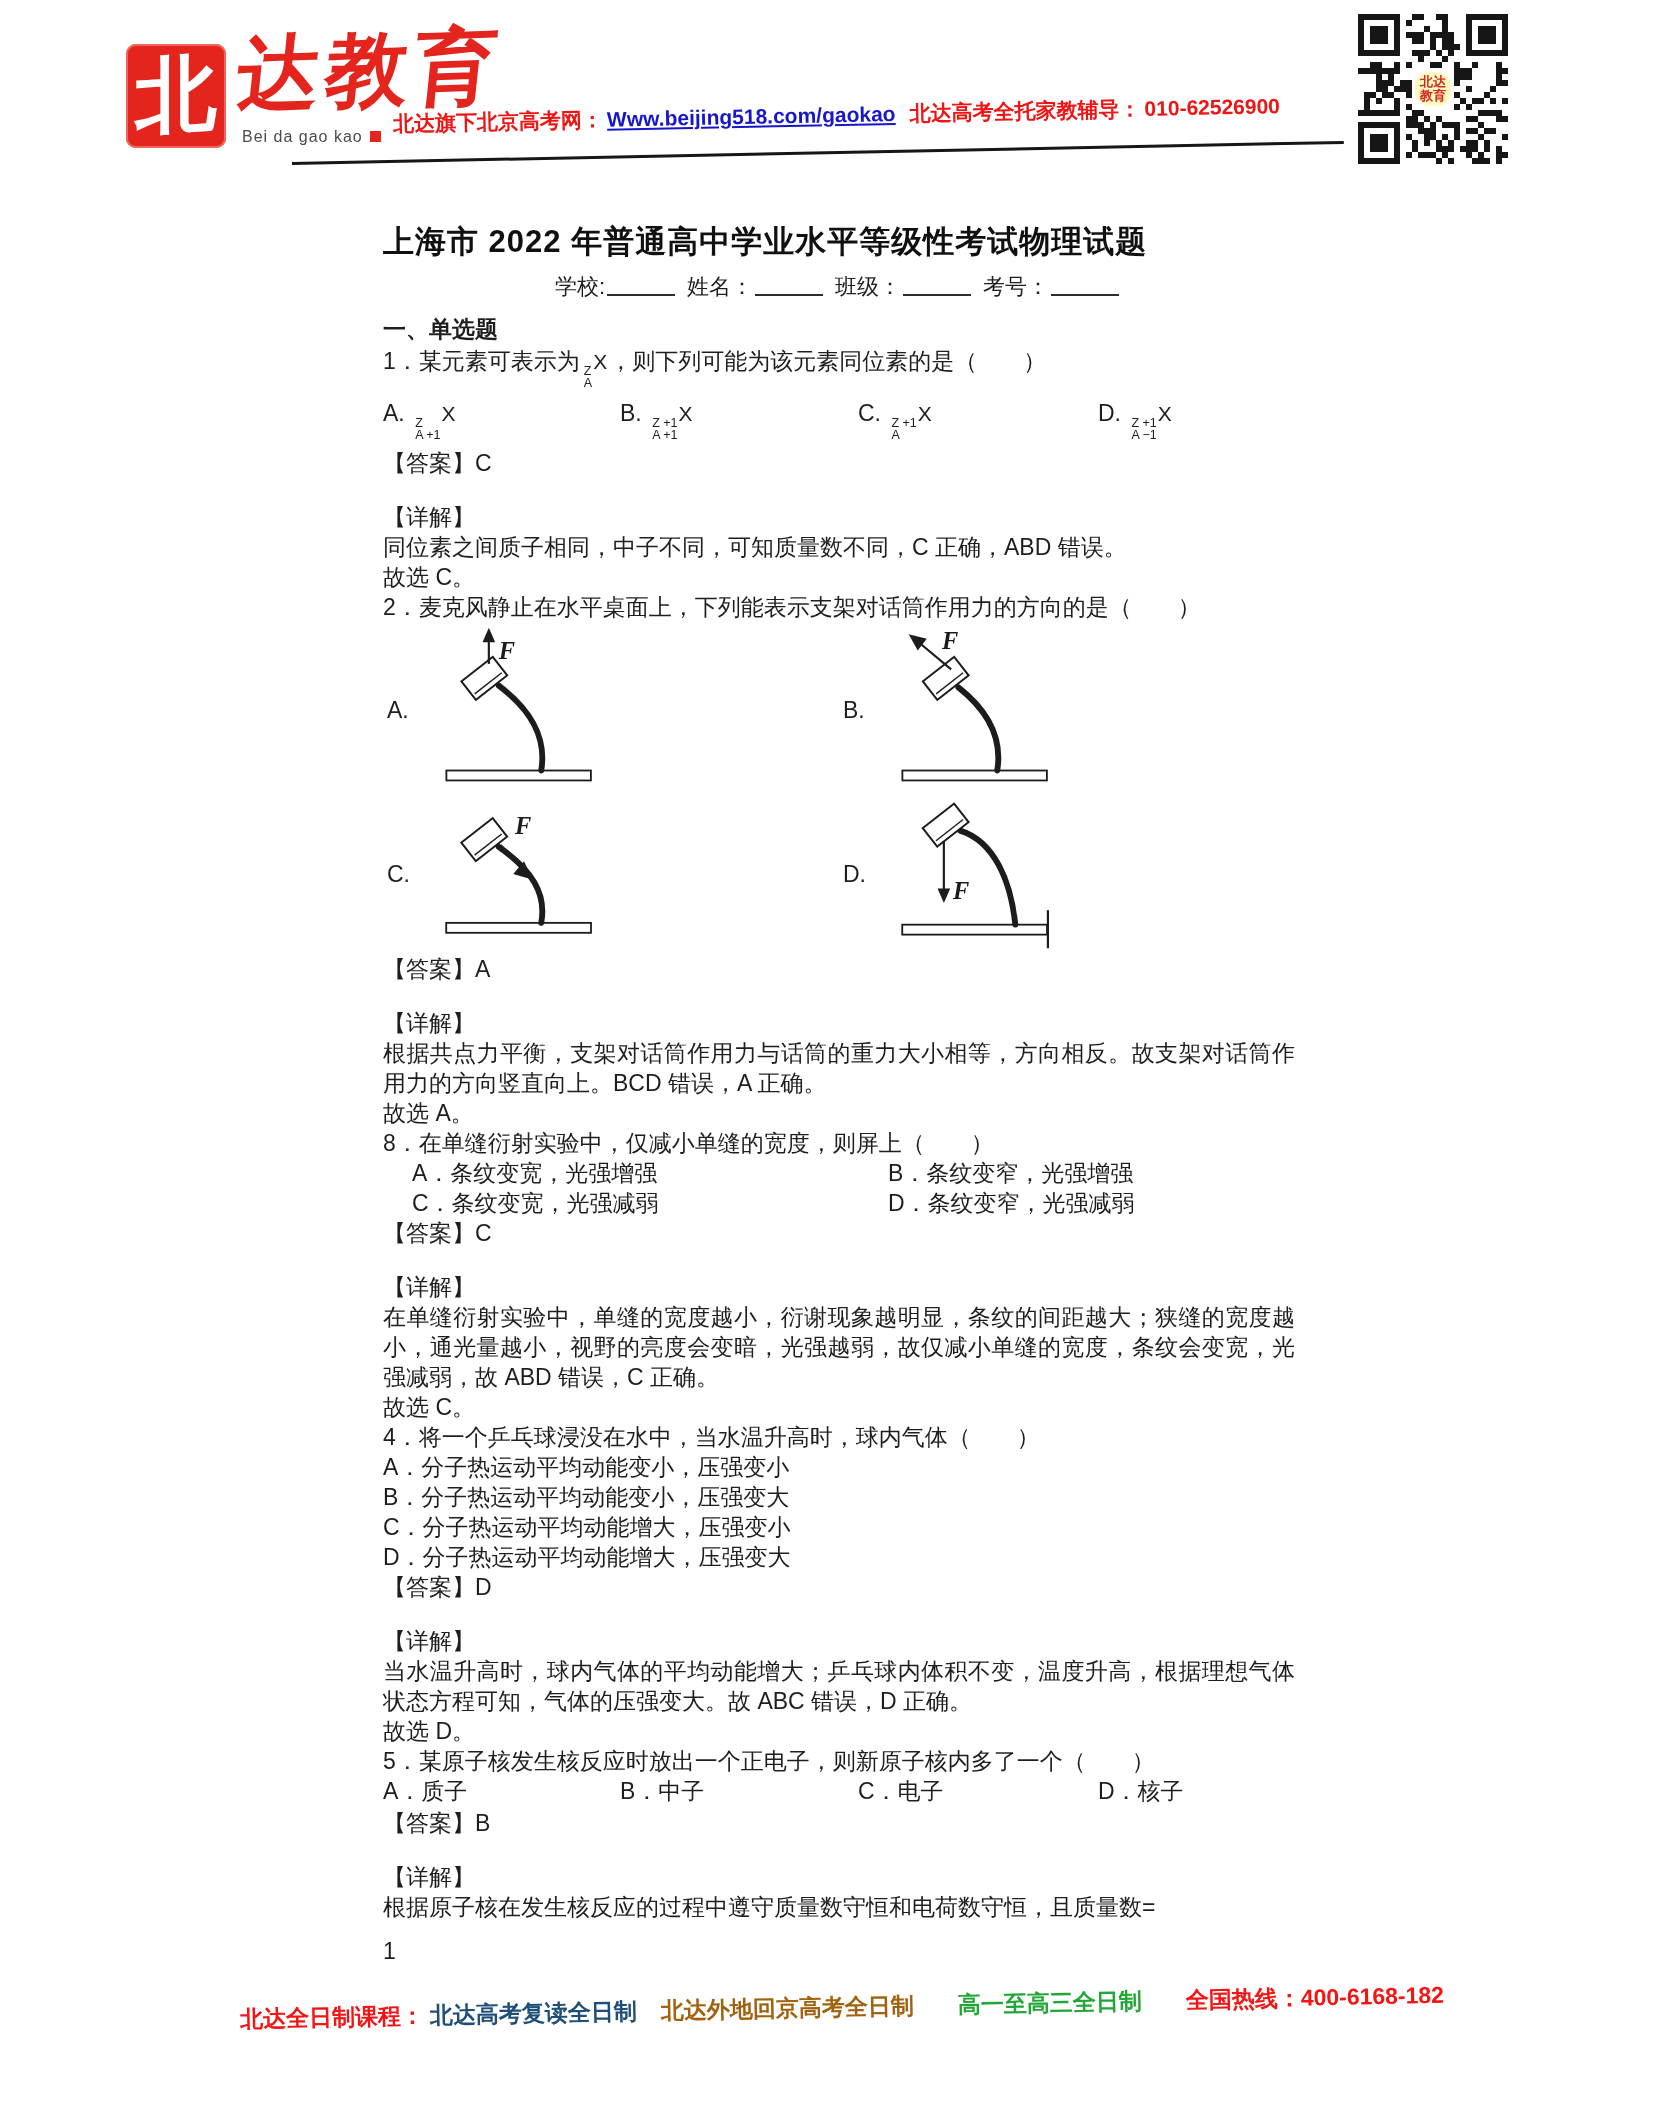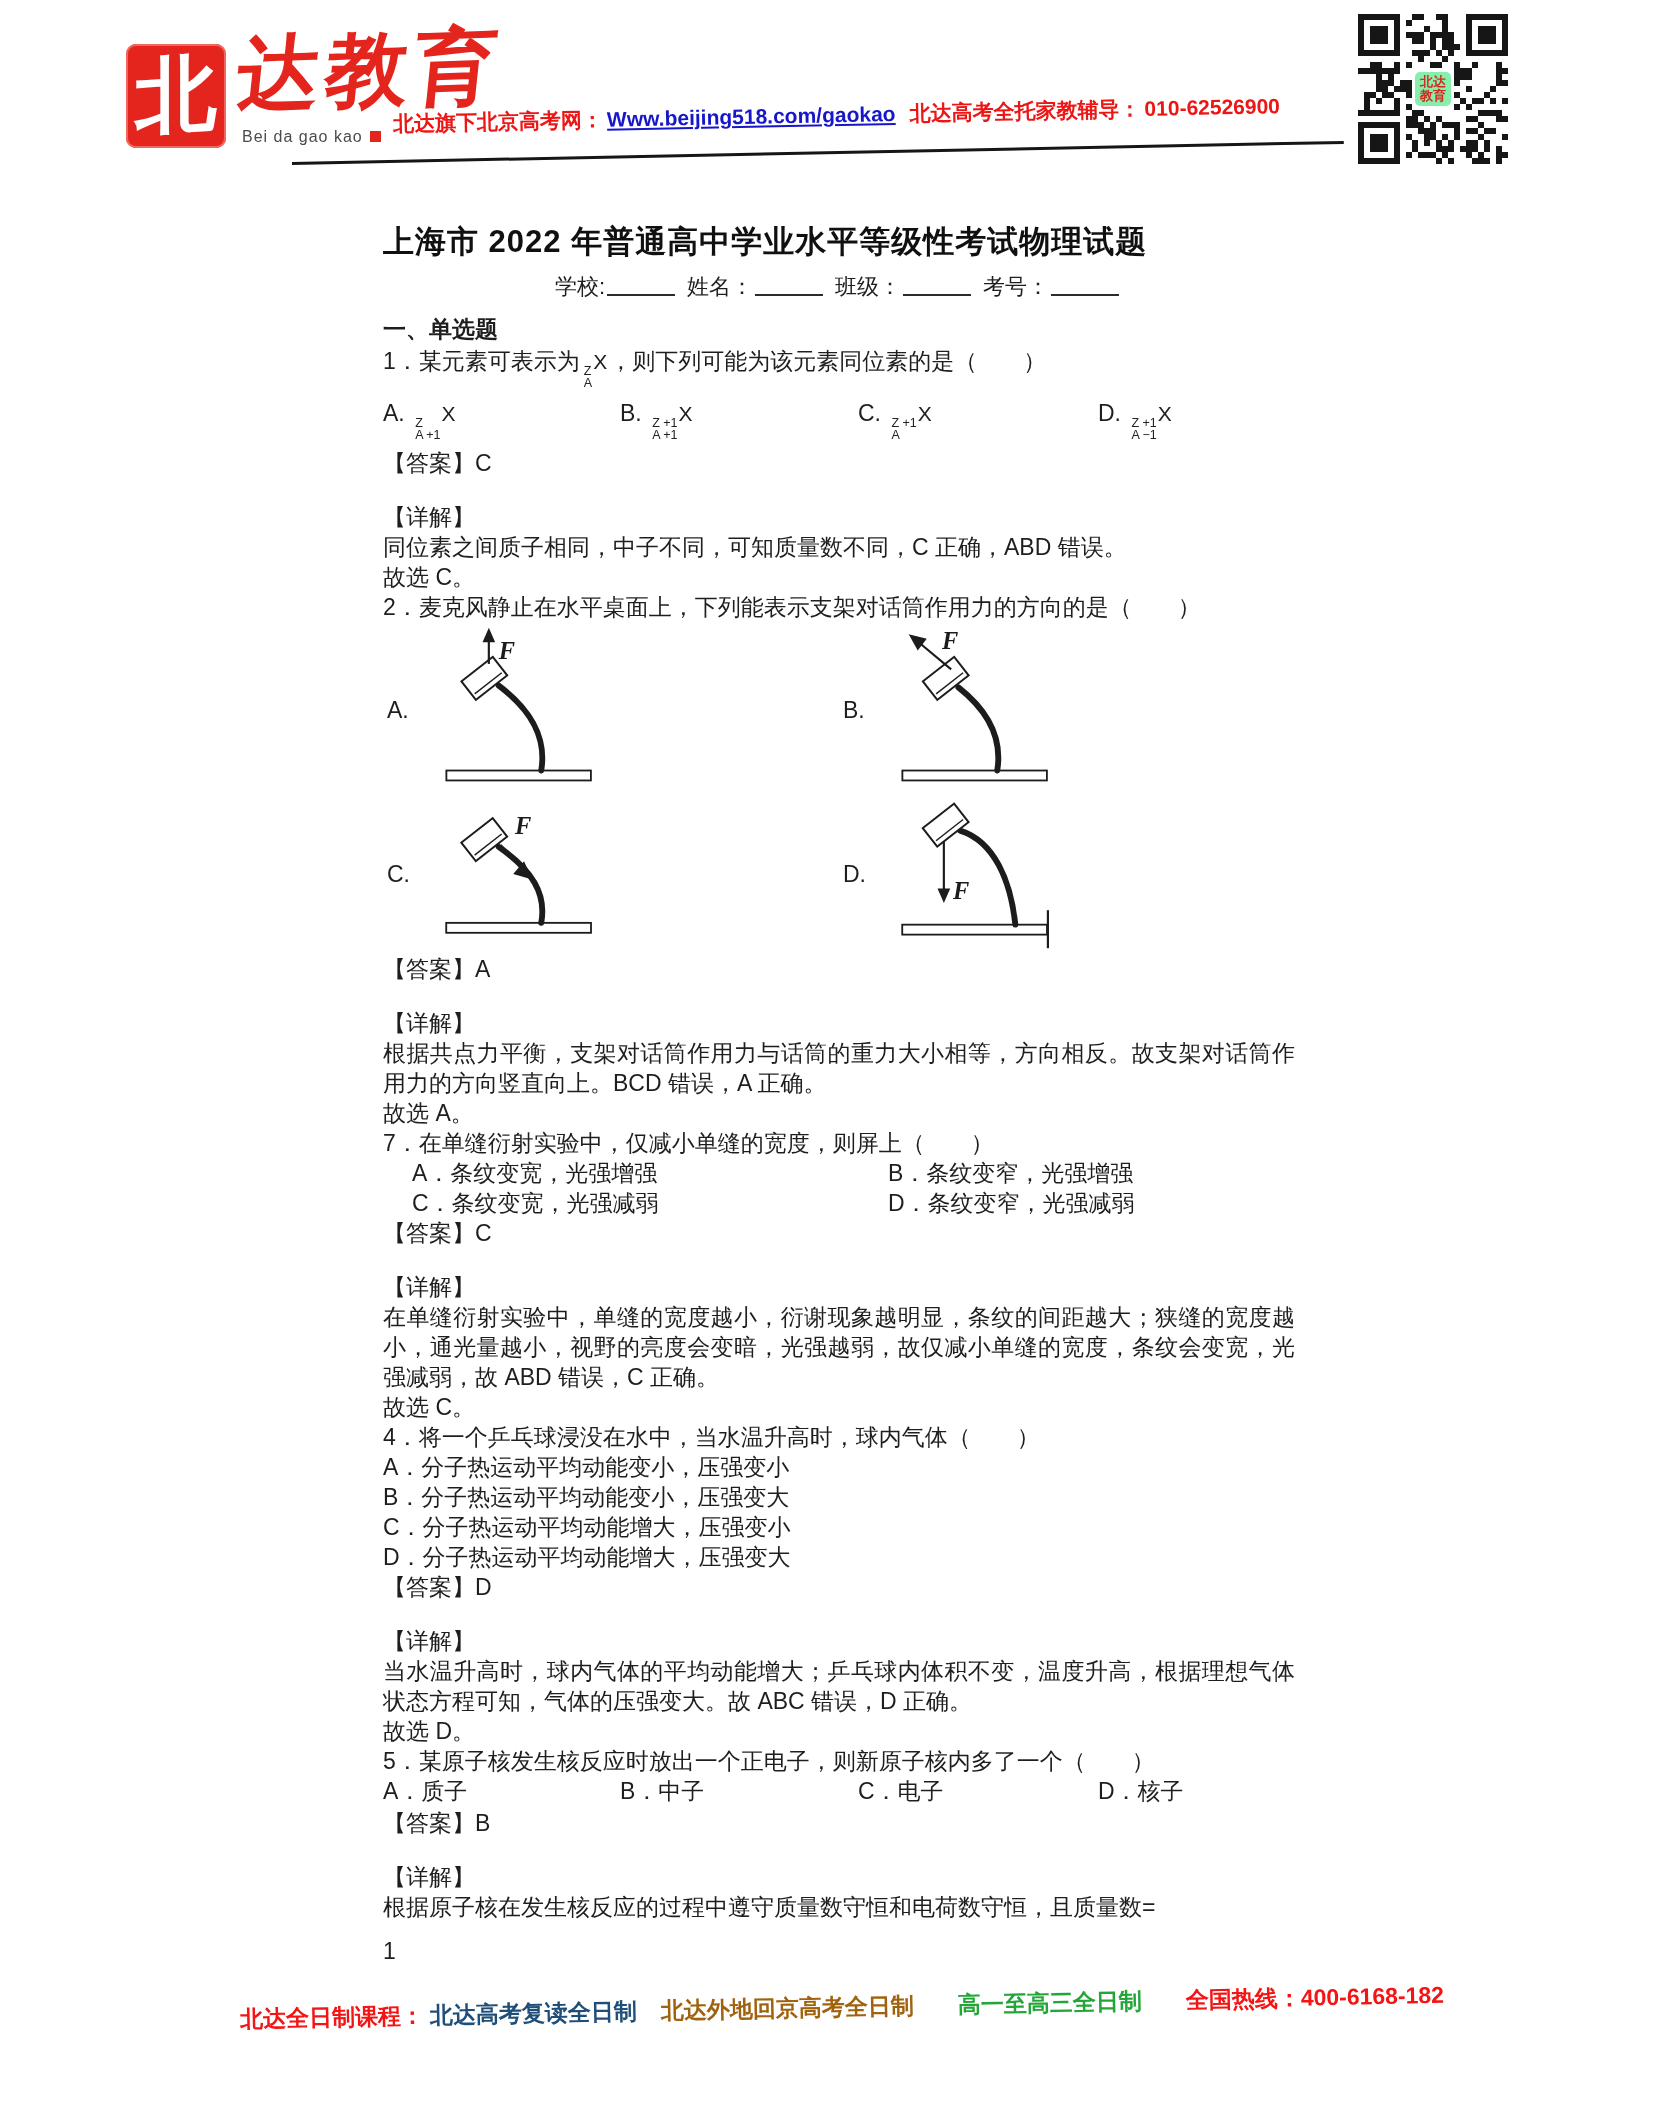--- a/index.html
+++ b/index.html
@@ -21,21 +21,21 @@
   .tagline{position:absolute;left:393px;top:110px;font-size:21px;font-weight:700;white-space:nowrap;
         transform:rotate(-1.15deg);transform-origin:left center;}
   .tag-red{color:#ee1515;}
   .tag-link{color:#1717c9;text-decoration:underline;margin:0 14px 0 4px;font-weight:700;cursor:pointer;}
   .tag-phone{color:#ee1515;margin-left:4px;}
   .header-rule{position:absolute;left:292px;top:162px;width:1052px;height:3px;background:#161616;
         transform:rotate(-1.15deg);transform-origin:left center;}
   .qr{position:absolute;left:1358px;top:14px;width:150px;height:150px;}
   .qr svg{display:block;}
   .qr-badge{position:absolute;left:50%;top:50%;transform:translate(-50%,-50%);
-        background:#86efac;border-radius:5px;padding:3px 5px;text-align:center;}
+        background:#fef9c3;border-radius:14px;padding:3px 5px;text-align:center;}
   .qr-badge div{font-size:13px;line-height:14px;color:#d22a1e;font-weight:700;
         font-family:"Liberation Serif",serif;}
 
   
   .content{position:absolute;left:383px;top:222px;width:912px;font-size:23px;line-height:30px;}
   .exam-title{font-size:31px;font-weight:700;text-align:left;letter-spacing:1px;color:#101010;
         margin:0 0 10px 0;line-height:40px;}
   .info-line{text-align:center;font-size:22px;margin:0 0 12px 0;white-space:nowrap;}
   .info-label{margin-left:8px;}
   .blank{display:inline-block;width:68px;border-bottom:2px solid #2c2c2c;height:20px;
@@ -387,21 +387,21 @@
         </svg>
       </div>
     </div>
 
     <p class="line"><span>【答案】</span><span>A</span></p>
     <div class="gap"></div>
     <p class="line">【详解】</p>
     <p class="para">根据共点力平衡，支架对话筒作用力与话筒的重力大小相等，方向相反。故支架对话筒作用力的方向竖直向上。BCD 错误，A 正确。</p>
     <p class="line">故选 A。</p>
 
-    <p class="line">7．在单缝衍射实验中，仅减小单缝的宽度，则屏上（　　）</p>
+    <p class="line">8．在单缝衍射实验中，仅减小单缝的宽度，则屏上（　　）</p>
     <div class="opt2">
       <span>A．条纹变宽，光强增强</span>
       <span>B．条纹变窄，光强增强</span>
     </div>
     <div class="opt2">
       <span>C．条纹变宽，光强减弱</span>
       <span>D．条纹变窄，光强减弱</span>
     </div>
     <p class="line"><span>【答案】</span><span>C</span></p>
     <div class="gap"></div>

